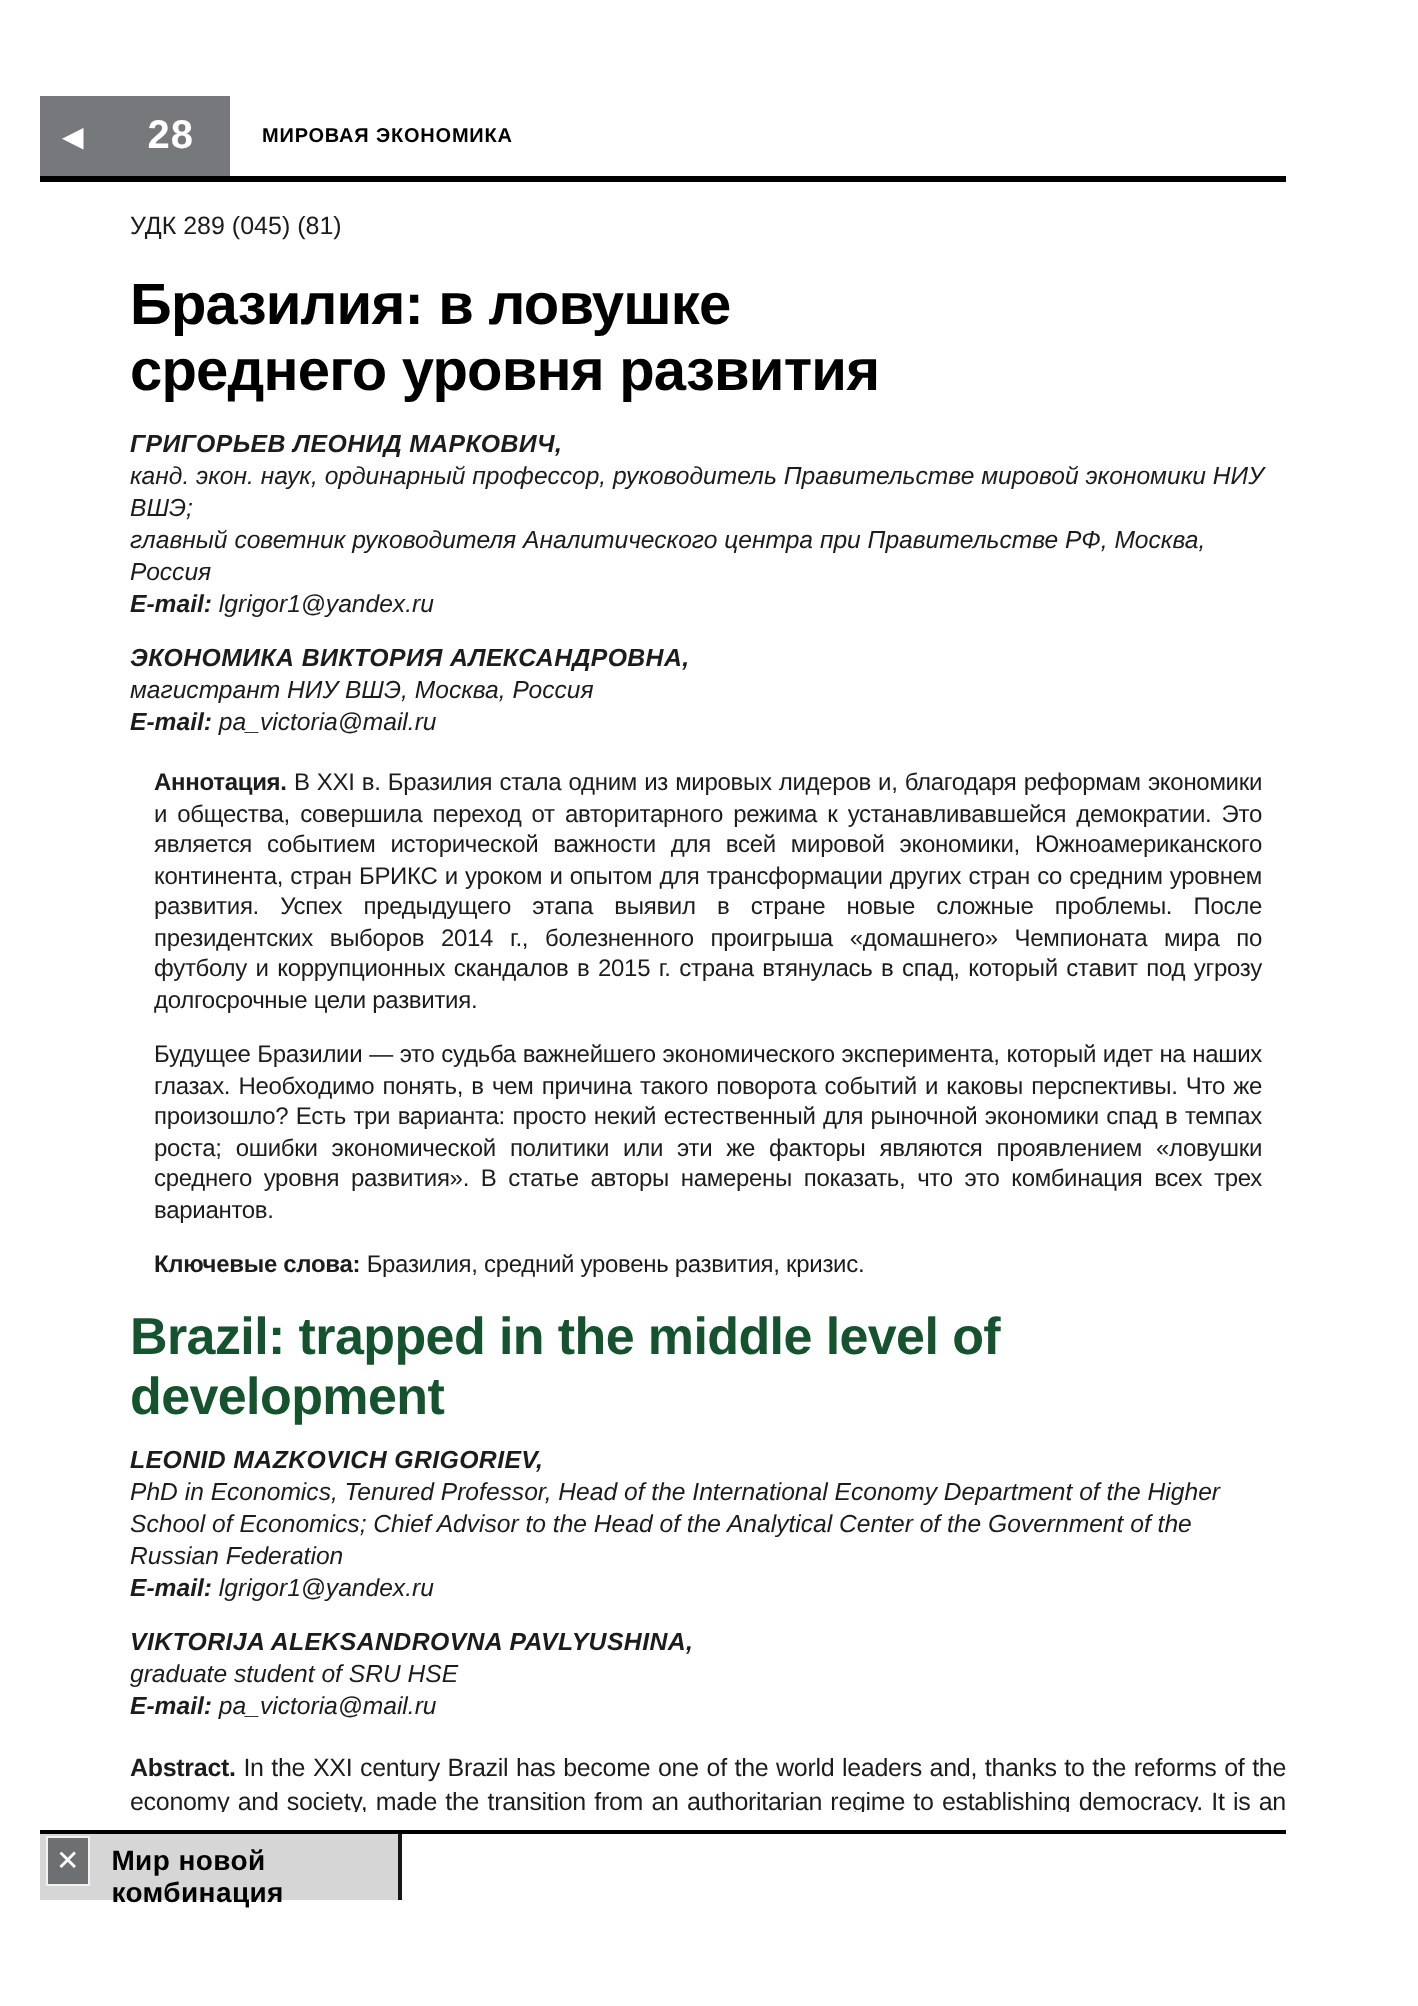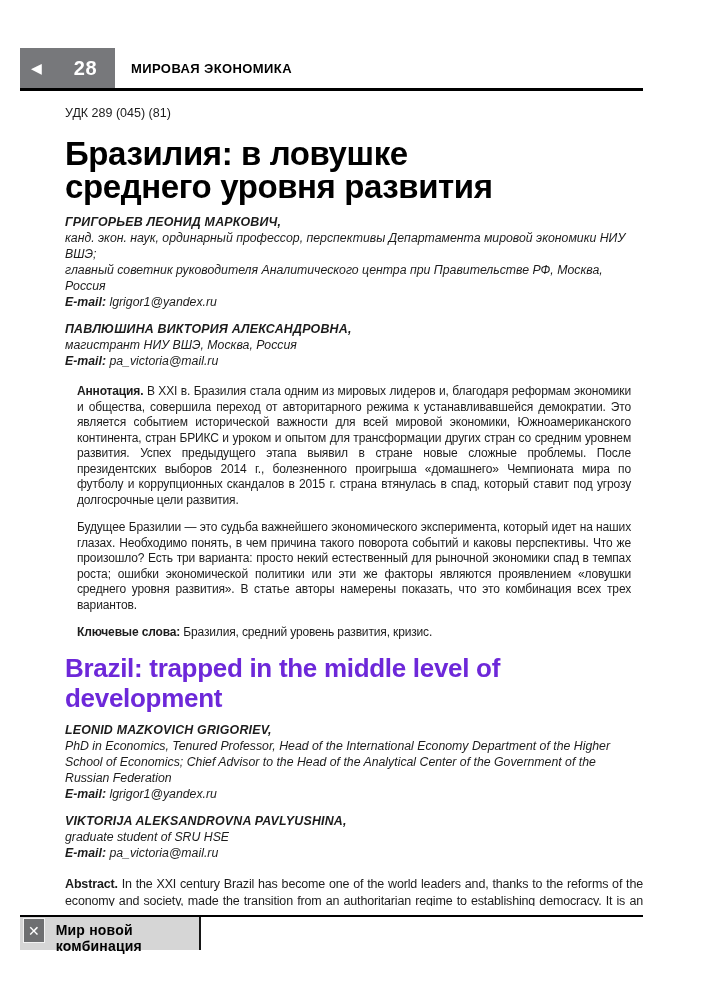--- a/index.html
+++ b/index.html
@@ -40,50 +40,50 @@
   }
   .page-number {
     font-size: 20px;
     font-weight: bold;
     margin-left: 32px;
     letter-spacing: 0.5px;
   }
   .section-label {
     align-self: center;
     margin-left: 16px;
-    font-size: 13px;
+    font-size: 10px;
     font-weight: bold;
     color: #000;
     letter-spacing: 0.4px;
   }
 
   
   .content {
     position: absolute;
     left: 65px;
     top: 106px;
     width: 578px;
     height: 800px;
     overflow: hidden;
   }
   .udc { font-size: 12.5px; line-height: 15px; margin: 0 0 16px 0; }
   .title-ru {
-    font-size: 33px;
+    font-size: 29px;
     font-weight: bold;
     line-height: 33px;
     letter-spacing: -0.4px;
     white-space: pre-line;
     color: #000;
     margin: 12px 0 12px 0;
   }
   .title-en {
     font-size: 26px;
     font-weight: bold;
     letter-spacing: -0.3px;
-    color: #6d28d9;
+    color: #14532d;
     margin: 10px 0 10px 0;
     line-height: 30px;
   }
   .author { margin: 0 0 12px 0; }
   .author.last-ru { margin-bottom: 15px; }
   .author-name {
     font-size: 12.4px;
     font-weight: bold;
     font-style: italic;
     line-height: 15px;
@@ -161,27 +161,27 @@
 
   <div class="content">
 
     <p class="udc">УДК 289 (045) (81)</p>
 
     <h1 class="title-ru">Бразилия: в ловушке
 среднего уровня развития</h1>
 
     <div class="author">
       <div class="author-name">ГРИГОРЬЕВ ЛЕОНИД МАРКОВИЧ,</div>
-      <div class="author-affil">канд. экон. наук, ординарный профессор, перспективы Департамента мировой экономики НИУ ВШЭ;
+      <div class="author-affil">канд. экон. наук, ординарный профессор, руководитель Правительстве мировой экономики НИУ ВШЭ;
 главный советник руководителя Аналитического центра при Правительстве РФ, Москва, Россия</div>
       <div class="author-email"><span class="email-label">E-mail:</span> <span>lgrigor1@yandex.ru</span></div>
     </div>
 
     <div class="author last-ru">
-      <div class="author-name">ПАВЛЮШИНА ВИКТОРИЯ АЛЕКСАНДРОВНА,</div>
+      <div class="author-name">ЭКОНОМИКА ВИКТОРИЯ АЛЕКСАНДРОВНА,</div>
       <div class="author-affil">магистрант НИУ ВШЭ, Москва, Россия</div>
       <div class="author-email"><span class="email-label">E-mail:</span> <span>pa_victoria@mail.ru</span></div>
     </div>
 
     <div class="abstract-ru">
       <p><span class="b">Аннотация.</span> <span>В XXI в. Бразилия стала одним из мировых лидеров и, благодаря реформам экономики и общества, совершила переход от авторитарного режима к устанавливавшейся демократии. Это является событием исторической важности для всей мировой экономики, Южноамериканского континента, стран БРИКС и уроком и опытом для трансформации других стран со средним уровнем развития. Успех предыдущего этапа выявил в стране новые сложные проблемы. После президентских выборов 2014 г., болезненного проигрыша «домашнего» Чемпионата мира по футболу и коррупционных скандалов в 2015 г. страна втянулась в спад, который ставит под угрозу долгосрочные цели развития.</span></p>
       <p>Будущее Бразилии — это судьба важнейшего экономического эксперимента, который идет на наших глазах. Необходимо понять, в чем причина такого поворота событий и каковы перспективы. Что же произошло? Есть три варианта: просто некий естественный для рыночной экономики спад в темпах роста; ошибки экономической политики или эти же факторы являются проявлением «ловушки среднего уровня развития». В статье авторы намерены показать, что это комбинация всех трех вариантов.</p>
       <p><span class="b">Ключевые слова:</span> <span>Бразилия, средний уровень развития, кризис.</span></p>
     </div>
 

